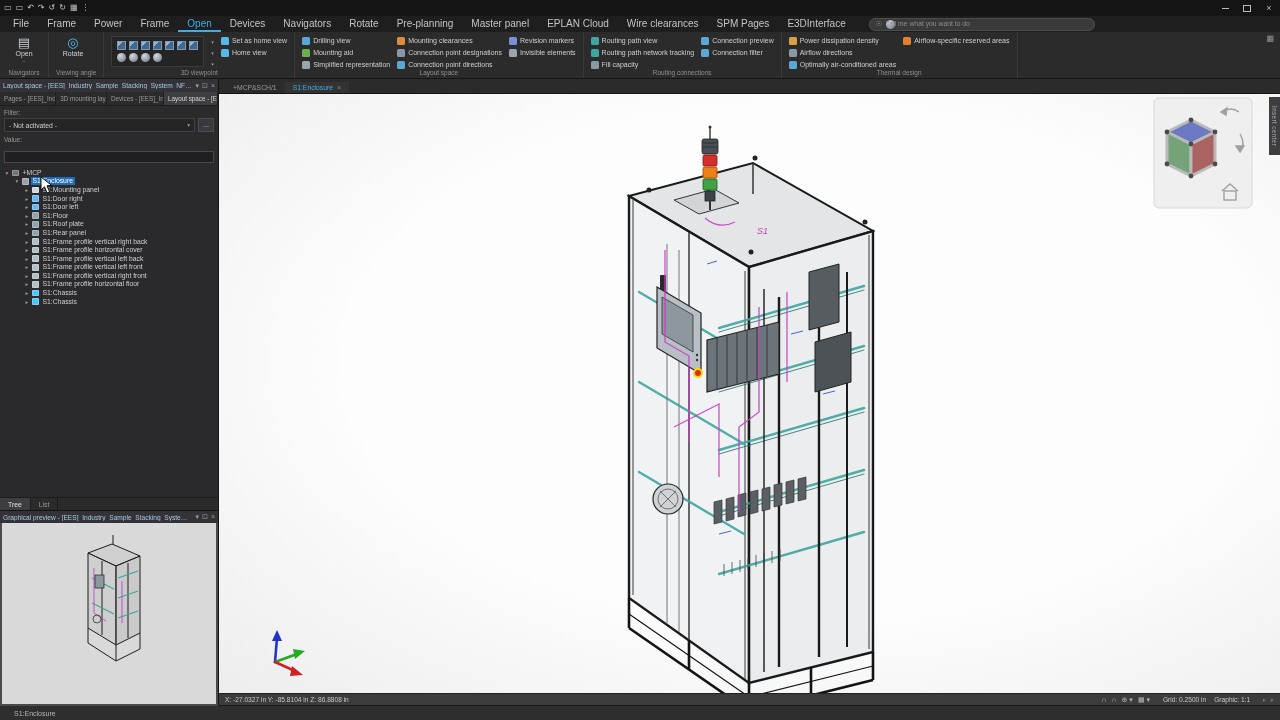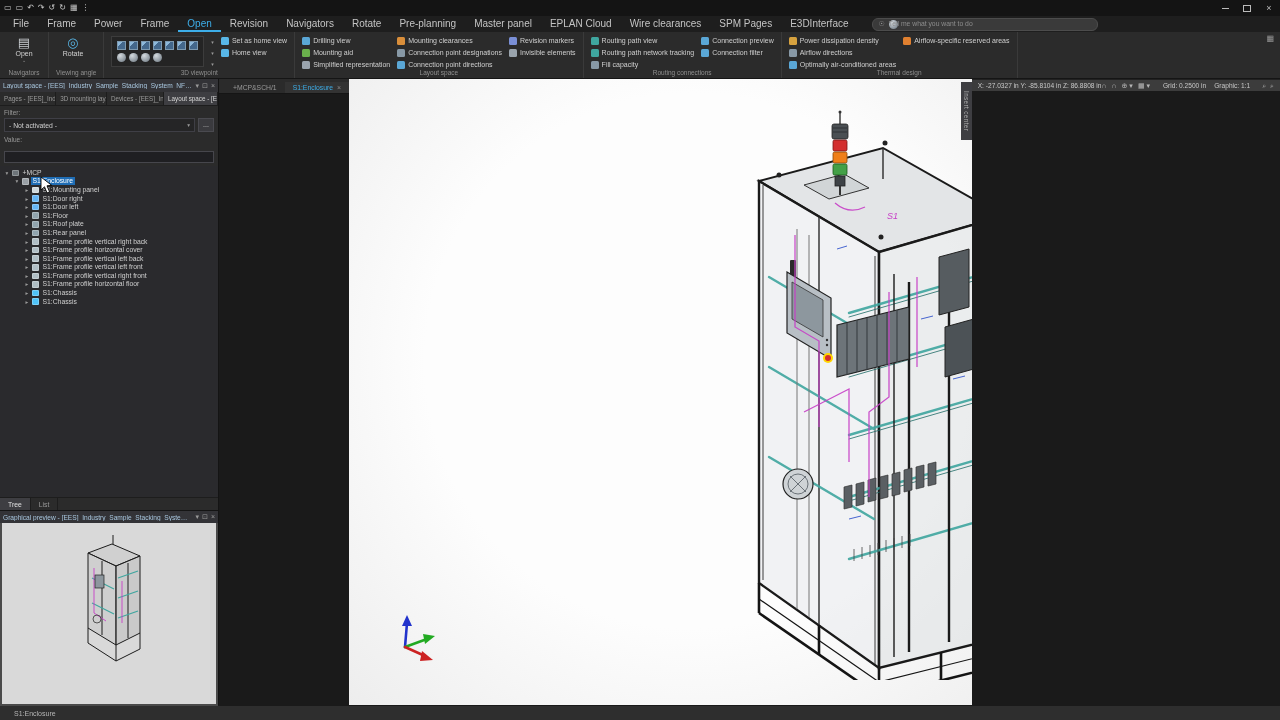--- a/index.html
+++ b/index.html
@@ -70,21 +70,21 @@
   .texp{font-size:5.5px;color:#9a9a9a;width:6px;text-align:center;flex:0 0 auto;}
   .ticon{width:6.5px;height:6.5px;border-radius:1px;flex:0 0 auto;border:0.5px solid rgba(255,255,255,.25);box-sizing:border-box;}
   .tlab{font-size:6.8px;color:#cfcfcf;white-space:nowrap;line-height:8px;padding:0 2px;}
   .trow.sel .tlab{background:#1f6db5;color:#fff;}
   .btabs{height:12px;display:flex;background:#2b2b2b;border-top:1px solid #1d1d1d;}
   .btab{font-size:6.8px;color:#9a9a9a;padding:0 8px;display:flex;align-items:center;border-right:1px solid #1d1d1d;}
   .btab.active{background:#3e3e42;color:#e0e0e0;}
   .pbody{flex:1;background:#d9d9d9;border:2px solid #4a4a4a;border-top:none;margin:0;position:relative;}
 
   
-  .rightcol{flex:1;display:flex;flex-direction:row;min-width:0;}
+  .rightcol{flex:1;display:flex;flex-direction:column;min-width:0;}
   .doctabs{height:14px;background:#2b2b2b;display:flex;align-items:flex-end;padding-left:6px;border-bottom:1px solid #151515;}
   .dtab{font-size:6.8px;color:#9a9a9a;padding:2px 8px;display:flex;align-items:center;gap:4px;}
   .dtab.active{color:#3daee9;background:#333;}
   .dclose{color:#8a8a8a;font-size:7px;}
   .viewport{flex:1;position:relative;background:radial-gradient(ellipse at 55% 45%, #fdfdfd 55%, #ededed 100%);overflow:hidden;}
   .modelsvg{position:absolute;left:0;top:0;}
   .insertcenter{position:absolute;right:0;top:3px;width:11px;height:58px;background:#3e3e42;color:#b5b5b5;
     font-size:6.3px;writing-mode:vertical-rl;display:flex;align-items:center;justify-content:center;letter-spacing:.4px;}
   .statusbar{height:11px;background:#3c3c3c;display:flex;align-items:center;font-size:6.6px;color:#c8c8c8;padding:0 6px;border-top:1px solid #222;}
   .coords{font-family:"Liberation Sans",sans-serif;white-space:nowrap;}
@@ -125,21 +125,21 @@
     </div>
   </div>
 
   <div class="menubar">
     <div class="mtabs" id="menu-tabs">
         <span class="mtab">File</span>
         <span class="mtab">Frame</span>
         <span class="mtab">Power</span>
         <span class="mtab">Frame</span>
         <span class="mtab active">Open</span>
-        <span class="mtab">Revision</span>
+        <span class="mtab">Devices</span>
         <span class="mtab">Navigators</span>
         <span class="mtab">Rotate</span>
         <span class="mtab">Pre-planning</span>
         <span class="mtab">Master panel</span>
         <span class="mtab">EPLAN Cloud</span>
         <span class="mtab">Wire clearances</span>
         <span class="mtab">SPM Pages</span>
         <span class="mtab">E3DInterface</span>
       </div>
     <div class="searchbox">

